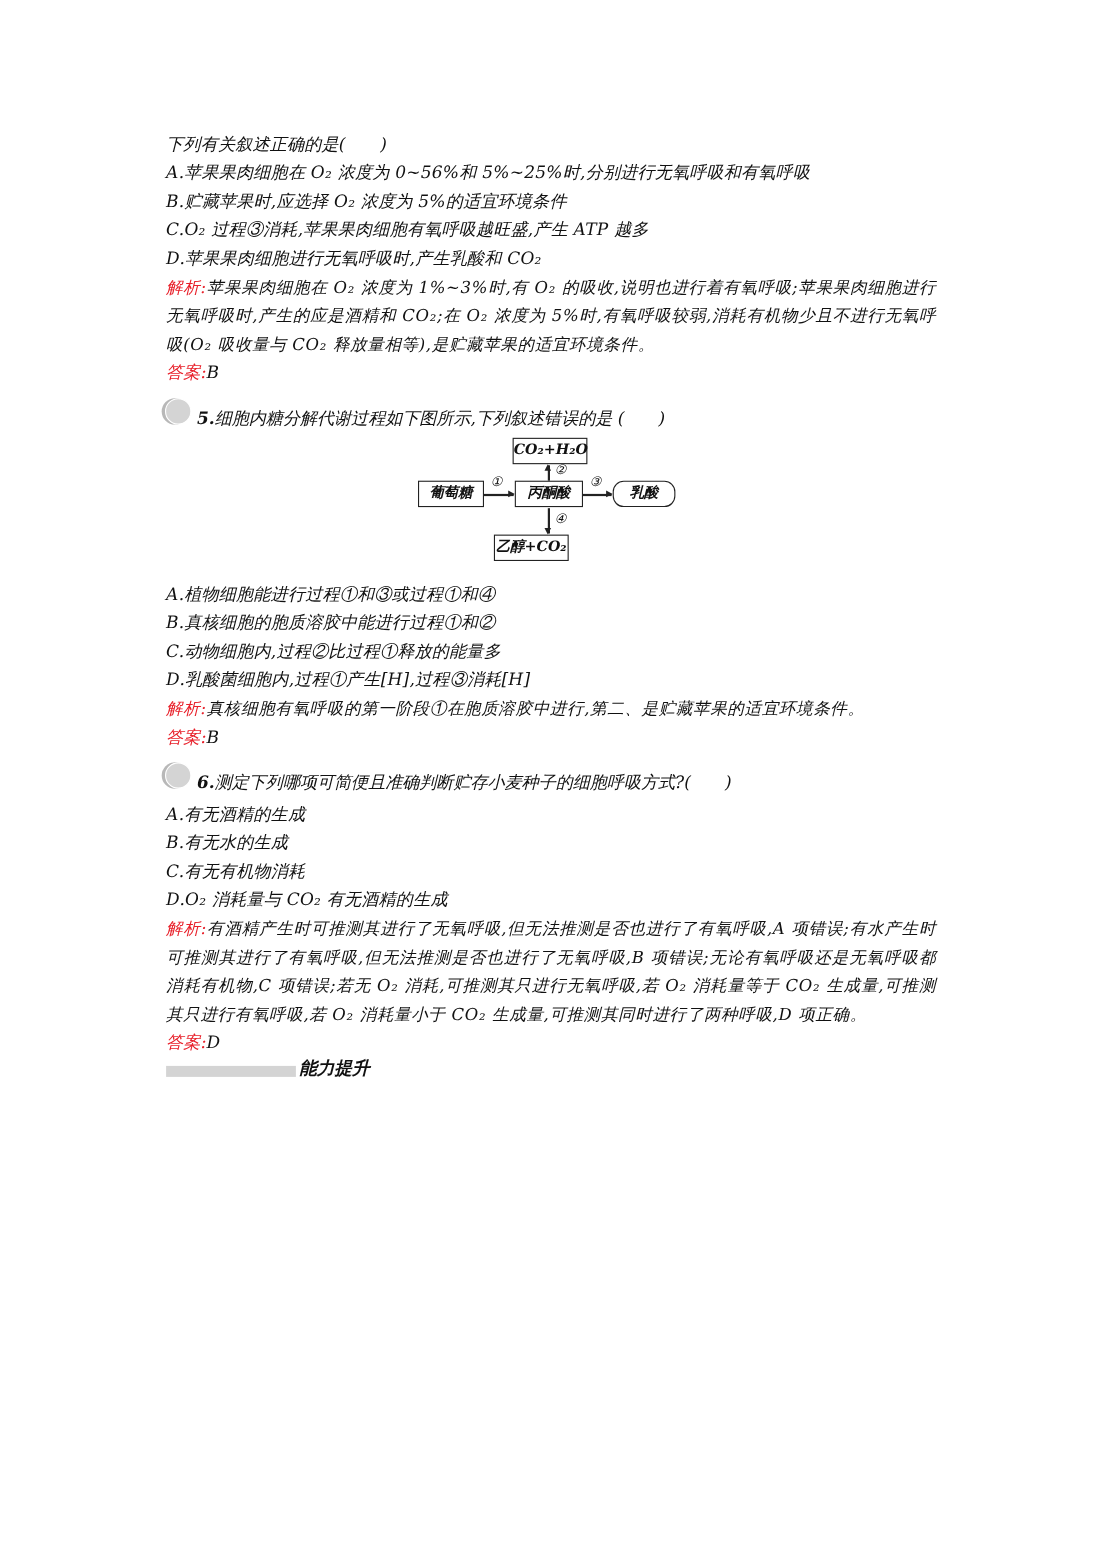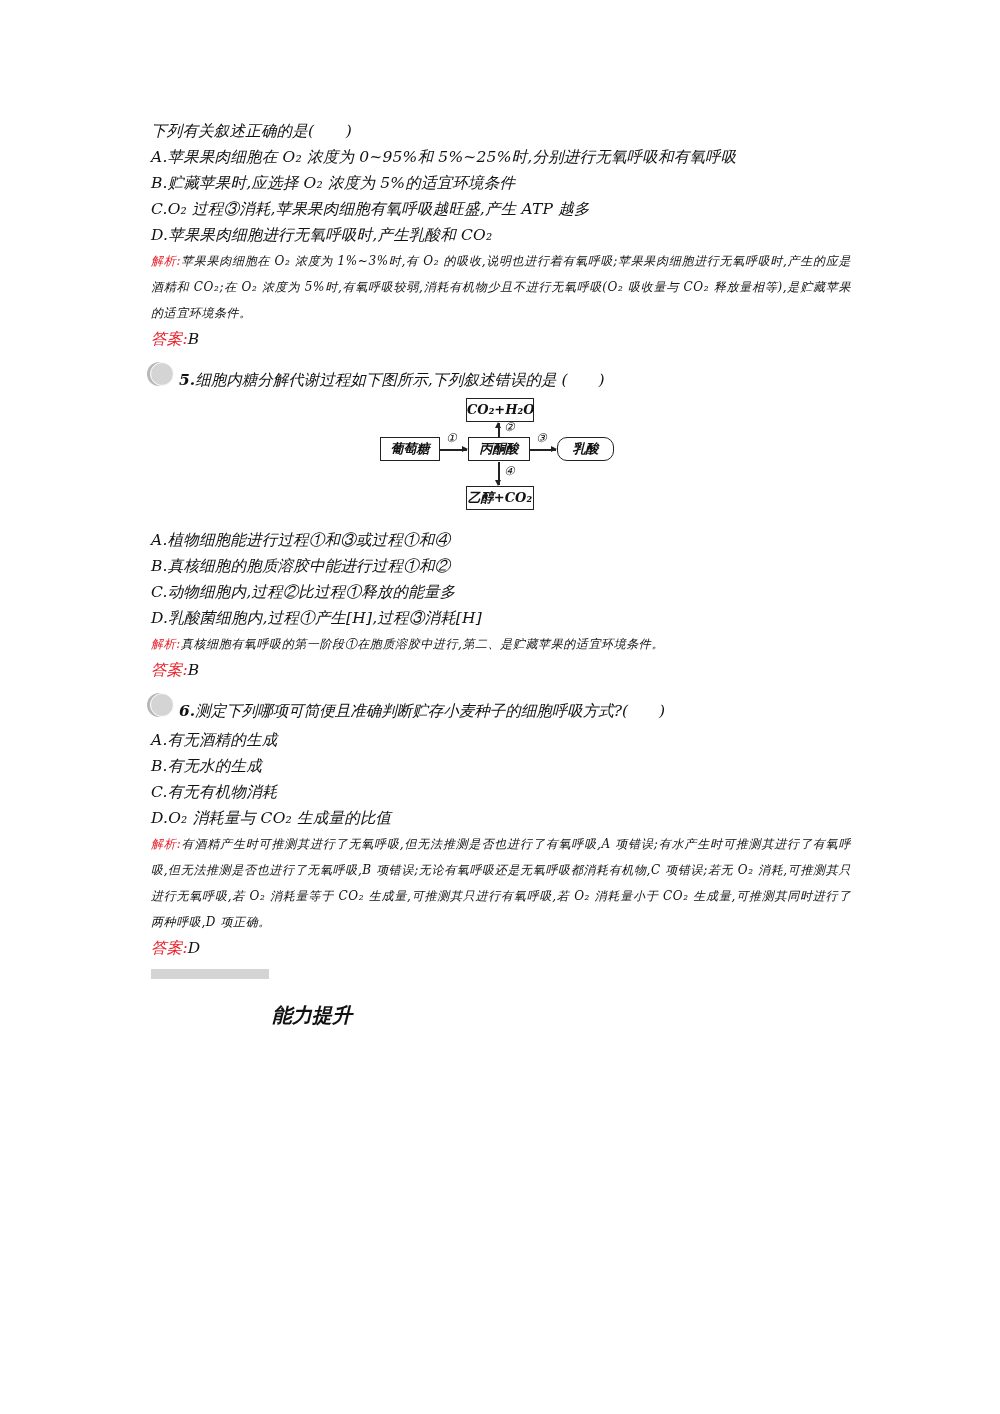--- a/index.html
+++ b/index.html
@@ -1,48 +1,48 @@
 <!DOCTYPE html>
 <html><head>
 <meta charset="utf-8">
 <style>
   html, body { margin: 0; padding: 0; background: #ffffff; }
   body { width: 1000px; height: 1414px; position: relative; overflow: hidden;
          font-family: "DejaVu Serif", "Liberation Serif", serif; color: #111; }
   .page { position: absolute; left: 151px; top: 118px; width: 700px; font-style: italic; }
   .line { font-size: 15.5px; line-height: 26px; height: 26px; white-space: nowrap; letter-spacing: 0.2px; }
-  .para { font-size: 12px; line-height: 26px; text-align: justify; letter-spacing: 0.6px; }
+  .para { font-size: 15px; line-height: 26px; text-align: justify; letter-spacing: 0.6px; }
   .red { color: #e8202a; }
   .qhead { position: relative; height: 36px; margin-top: 8px; }
   .qhead .bubble { position: absolute; left: -4px; top: 2px; width: 26px; height: 26px; }
   .qhead .bubble .outer { position: absolute; left: 0; top: 0; width: 24px; height: 24px; border-radius: 50%; background: #b8b8b8; }
   .qhead .bubble .inner { position: absolute; left: 3px; top: 0; width: 22px; height: 22px; border-radius: 50%; background: #d4d4d4; border: 1px solid #fff; }
   .qhead .qtext { position: absolute; left: 28px; top: 8px; font-size: 15.5px; line-height: 24px; white-space: nowrap; text-align: right; }
   .qhead .qnum { font-weight: bold; }
   .diagram { position: relative; width: 240px; height: 125px; margin: 2px 0 4px 229px; font-size: 13px; }
   .box { position: absolute; border: 1.5px solid #222; background: #fff; text-align: center; font-weight: bold; font-size: 13px; line-height: 22px; height: 22px; }
   .arrow-h { position: absolute; height: 1.5px; background: #222; }
   .arrow-h::after { content: ""; position: absolute; right: -1px; top: -3px; border-left: 6px solid #222; border-top: 3.5px solid transparent; border-bottom: 3.5px solid transparent; }
   .arrow-v-up { position: absolute; width: 1.5px; background: #222; }
   .arrow-v-up::after { content: ""; position: absolute; top: -1px; left: -3px; border-bottom: 6px solid #222; border-left: 3.5px solid transparent; border-right: 3.5px solid transparent; }
   .arrow-v-down { position: absolute; width: 1.5px; background: #222; }
   .arrow-v-down::after { content: ""; position: absolute; bottom: -1px; left: -3px; border-top: 6px solid #222; border-left: 3.5px solid transparent; border-right: 3.5px solid transparent; }
   .num { position: absolute; font-size: 12px; }
   .section-bar { position: relative; height: 26px; margin-top: 2px; }
   .section-bar .bar { position: absolute; left: 0; top: 6px; width: 118px; height: 10px; background: #d4d4d4; }
-  .section-bar .title { position: absolute; left: 121px; top: -2px; font-weight: bold; font-size: 20px; font-family: "DejaVu Sans", "Liberation Sans", sans-serif; margin-top: 41px; }
+  .section-bar .title { position: absolute; left: 121px; top: -2px; font-weight: bold; font-size: 16px; font-family: "DejaVu Sans", "Liberation Sans", sans-serif; }
 </style>
 </head>
 <body>
 
 <div class="page">
 
   <div>
     <div class="line">下列有关叙述正确的是(　　)</div>
-    <div class="line">A.苹果果肉细胞在 O₂ 浓度为 0~95%和 5%~25%时,分别进行无氧呼吸和有氧呼吸</div>
+    <div class="line">A.苹果果肉细胞在 O₂ 浓度为 0~56%和 5%~25%时,分别进行无氧呼吸和有氧呼吸</div>
     <div class="line">B.贮藏苹果时,应选择 O₂ 浓度为 5%的适宜环境条件</div>
     <div class="line">C.O₂ 过程③消耗,苹果果肉细胞有氧呼吸越旺盛,产生 ATP 越多</div>
     <div class="line">D.苹果果肉细胞进行无氧呼吸时,产生乳酸和 CO₂</div>
     <div class="para"><span class="red">解析:</span><span>苹果果肉细胞在 O₂ 浓度为 1%~3%时,有 O₂ 的吸收,说明也进行着有氧呼吸;苹果果肉细胞进行无氧呼吸时,产生的应是酒精和 CO₂;在 O₂ 浓度为 5%时,有氧呼吸较弱,消耗有机物少且不进行无氧呼吸(O₂ 吸收量与 CO₂ 释放量相等),是贮藏苹果的适宜环境条件。</span></div>
     <div class="line"><span class="red">答案:</span><span>B</span></div>
   </div>
 
   <div>
     <div class="qhead">
       <div class="bubble">
@@ -50,21 +50,21 @@
           <div class="inner"></div>
         </div>
       <div class="qtext"><span class="qnum">5.</span><span>细胞内糖分解代谢过程如下图所示,下列叙述错误的是 (　　)</span></div>
     </div>
 
     <div class="diagram">
       <div class="box" style="left:86px; top:0; width:66px;">CO₂+H₂O</div>
       <div class="box" style="left:0; top:39px; width:58px;">葡萄糖</div>
       <div class="box" style="left:88px; top:39px; width:60px;">丙酮酸</div>
       <div class="box" style="left:177px; top:39px; width:55px;border-radius:10px;">乳酸</div>
-      <div class="box" style="left:86px; top:88px; width:66px;">乙醇+CO₂</div>
+      <div class="box" style="left:69px; top:88px; width:66px;">乙醇+CO₂</div>
 
       <div class="arrow-h" style="left:60px; top:51px; width:27px;"></div>
       <div class="arrow-h" style="left:150px; top:51px; width:26px;"></div>
       <div class="arrow-v-up" style="left:118px; top:25px; height:14px;"></div>
       <div class="arrow-v-down" style="left:118px; top:64px; height:23px;"></div>
 
       <span class="num" style="left:66px; top:33px;">①</span>
       <span class="num" style="left:124px; top:22px;">②</span>
       <span class="num" style="left:156px; top:33px;">③</span>
       <span class="num" style="left:124px; top:66px;">④</span>
@@ -82,21 +82,21 @@
     <div class="qhead">
       <div class="bubble">
           <div class="outer"></div>
           <div class="inner"></div>
         </div>
       <div class="qtext"><span class="qnum">6.</span><span>测定下列哪项可简便且准确判断贮存小麦种子的细胞呼吸方式?(　　)</span></div>
     </div>
     <div class="line">A.有无酒精的生成</div>
     <div class="line">B.有无水的生成</div>
     <div class="line">C.有无有机物消耗</div>
-    <div class="line">D.O₂ 消耗量与 CO₂ 生成量的比值</div>
+    <div class="line">D.O₂ 消耗量与 CO₂ 有无酒精的生成</div>
     <div class="para"><span class="red">解析:</span><span>有酒精产生时可推测其进行了无氧呼吸,但无法推测是否也进行了有氧呼吸,A 项错误;有水产生时可推测其进行了有氧呼吸,但无法推测是否也进行了无氧呼吸,B 项错误;无论有氧呼吸还是无氧呼吸都消耗有机物,C 项错误;若无 O₂ 消耗,可推测其只进行无氧呼吸,若 O₂ 消耗量等于 CO₂ 生成量,可推测其只进行有氧呼吸,若 O₂ 消耗量小于 CO₂ 生成量,可推测其同时进行了两种呼吸,D 项正确。</span></div>
     <div class="line"><span class="red">答案:</span><span>D</span></div>
   </div>
 
   <div class="section-bar">
     <div class="bar"></div>
     <div class="title">能力提升</div>
   </div>
 
 </div>

